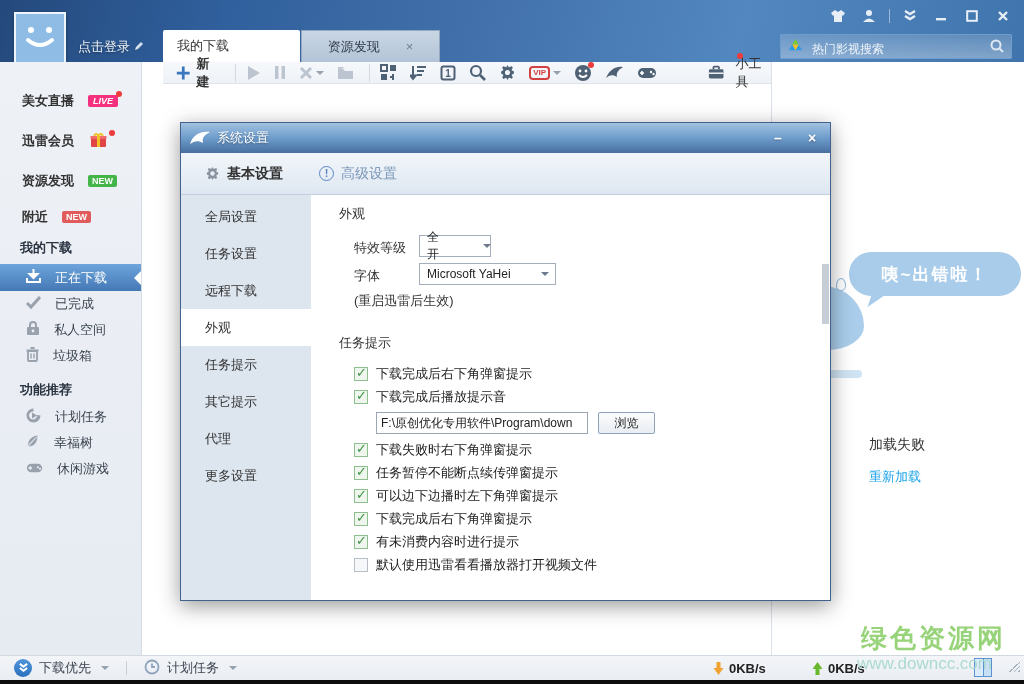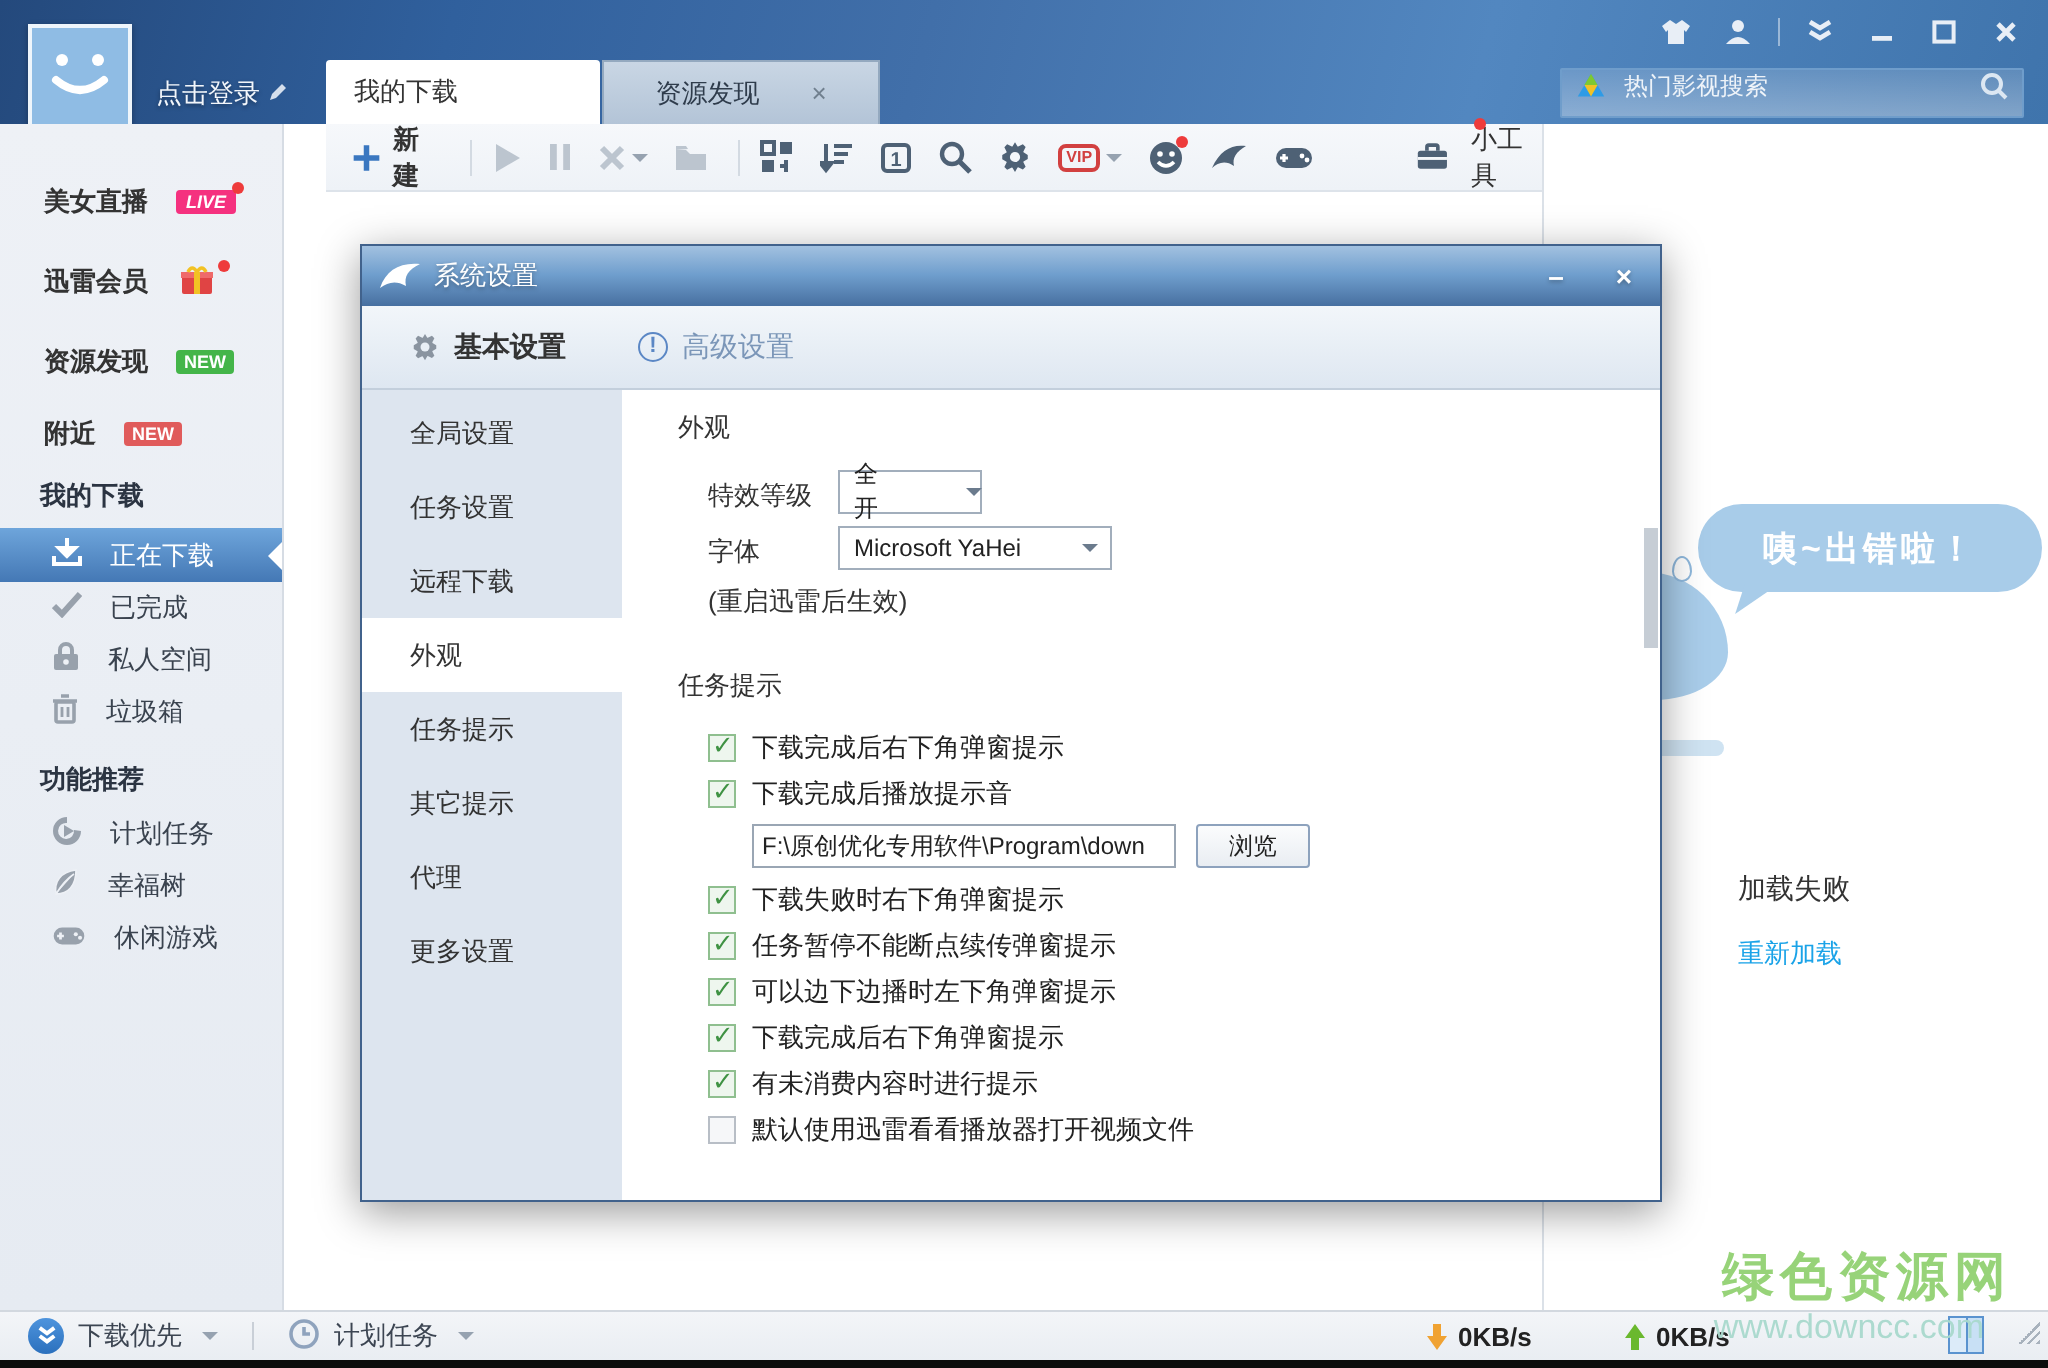--- a/index.html
+++ b/index.html
@@ -15,33 +15,33 @@
   .avatar svg { display:block; margin:10px auto 0; }
   .login-text { position:absolute; left:78px; top:38px; color:#f2f6fb; font-size:13px; text-shadow:0 1px 2px rgba(0,0,0,.4); }
   .login-text .edit-ic { margin-left:4px; opacity:.9; }
 
   .win-controls { position:absolute; right:10px; top:7px; display:flex; align-items:center; gap:9px; }
   .wc-btn { width:22px; height:17px; display:flex; align-items:center; justify-content:center; color:#e8eef6; cursor:default; }
   .wc-divider { width:1px; height:14px; background:rgba(255,255,255,.45); }
 
   .search-box { position:absolute; right:12px; top:34px; width:232px; height:25px;
     border:1px solid #6f9dcb; background:linear-gradient(180deg,rgba(255,255,255,.16),rgba(255,255,255,.34));
-    display:flex; align-items:flex-start; padding:0 6px; border-radius:1px; }
+    display:flex; align-items:flex-end; padding:0 6px; border-radius:1px; }
   .search-box .placeholder { flex:1; color:rgba(255,255,255,.88); font-size:12px; margin-left:8px; }
 
   
   .tabs { position:absolute; left:163px; bottom:0; display:flex; height:32px; }
   .tab { height:32px; display:flex; align-items:center; font-size:13px; padding:0 14px; }
   .tab.active { width:137px; background:#ffffff; color:#333; border-top-left-radius:2px; border-top-right-radius:2px; }
   .tab.inactive { width:139px; margin-left:1px; background:linear-gradient(180deg,#c9d6e4,#b3c4d7);
     border:1px solid #94a9bf; border-bottom:none; color:#2f3c4c; justify-content:center; gap:26px; }
   .tab-close { color:#71808f; font-size:13px; line-height:1; }
 
   
-  .toolbar { position:absolute; left:163px; top:62px; width:608px; height:34px;
+  .toolbar { position:absolute; left:163px; top:62px; width:608px; height:22px;
     background:linear-gradient(180deg,#f6f8fb,#eef2f7); border-bottom:1px solid #dde3ea;
     display:flex; align-items:center; padding-left:12px; }
   .tb-item { display:flex; align-items:center; margin-right:13px; }
   .tb-new-label { font-size:13px; color:#333; font-weight:bold; margin-left:5px; }
   .tb-sep { width:1px; height:18px; background:#d3dae2; margin:0 10px 0 2px; }
   .tb-caret { width:0; height:0; border-left:4px solid transparent; border-right:4px solid transparent;
     border-top:4px solid #96a2b0; margin-left:3px; }
   .vip-badge { border:2px solid #d24040; color:#d24040; font-size:8px; font-weight:bold;
     border-radius:4px; padding:0 2px; line-height:10px; height:14px; display:flex; align-items:center; }
   .tb-tools { margin-left:38px; display:flex; align-items:center; }

